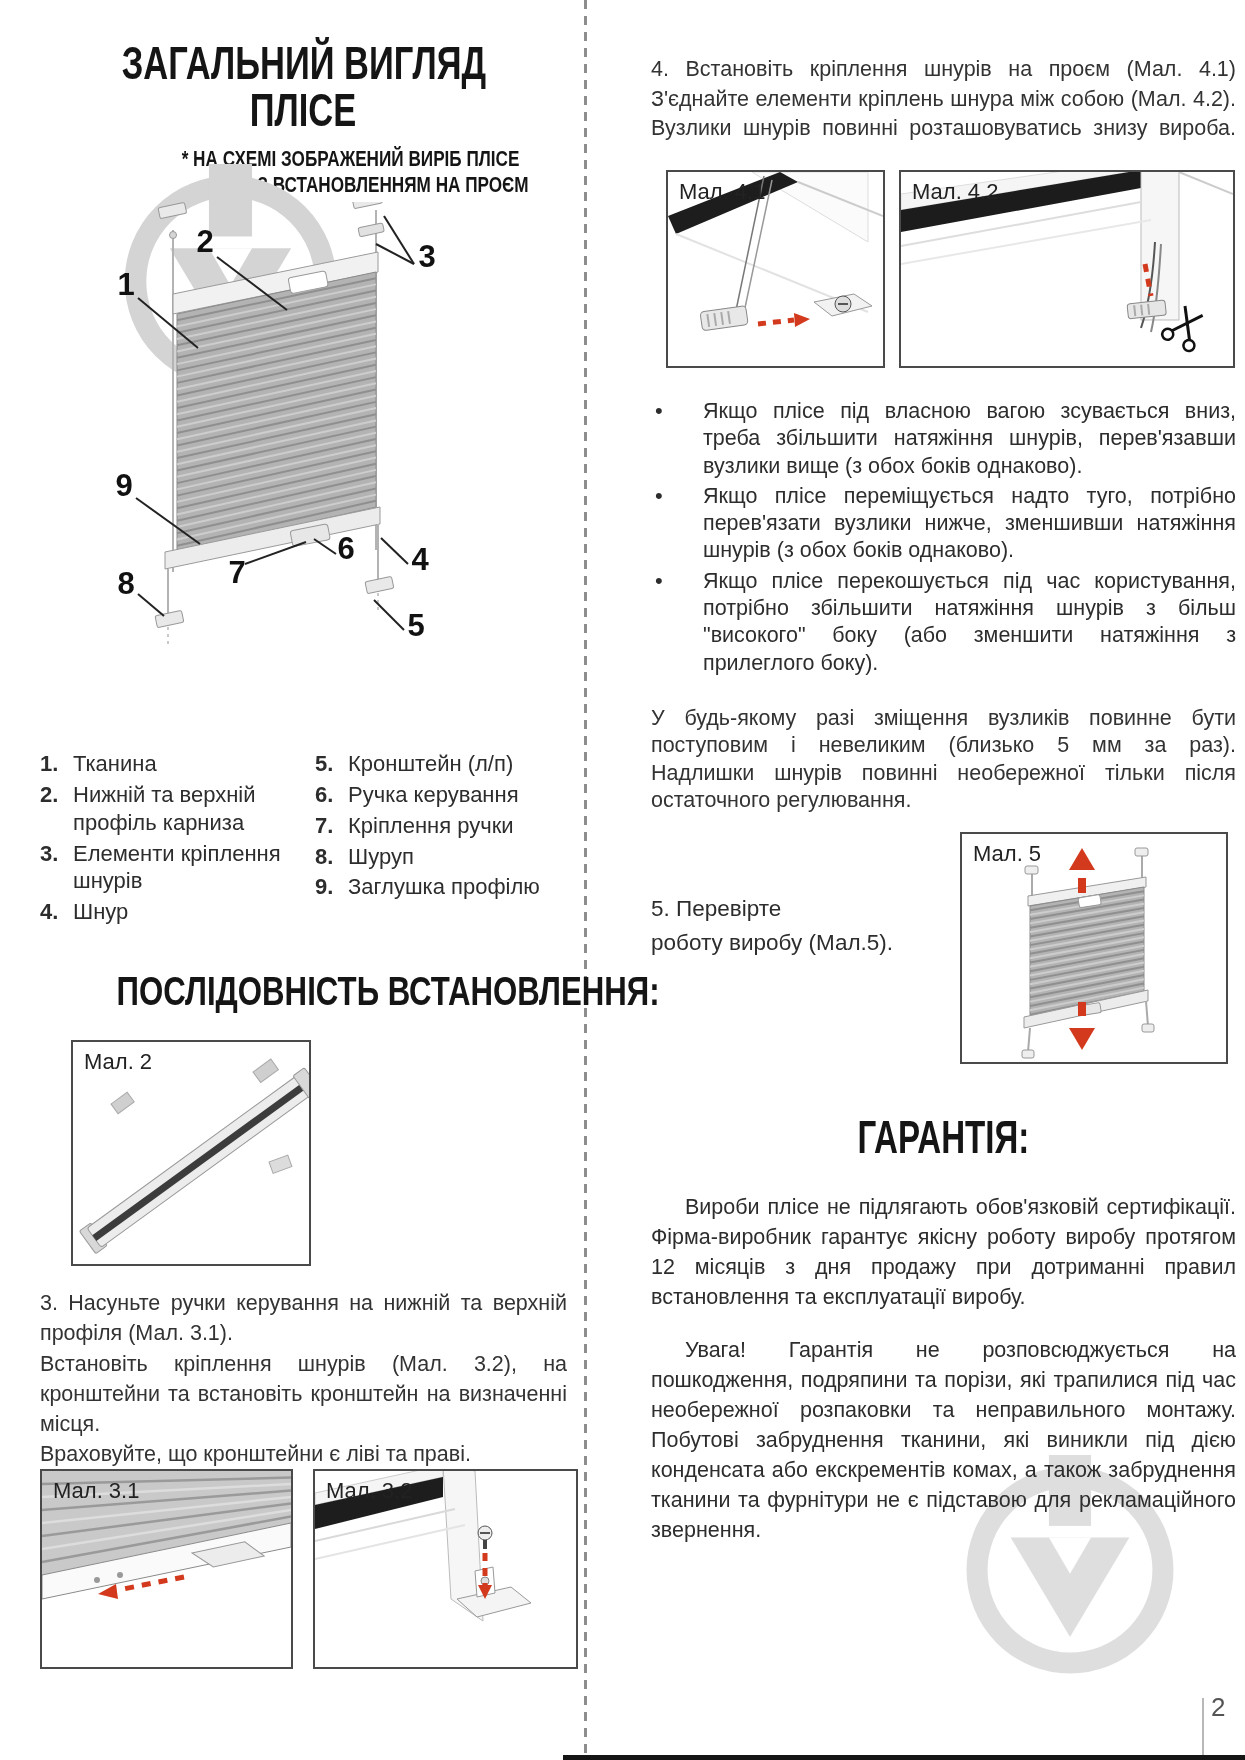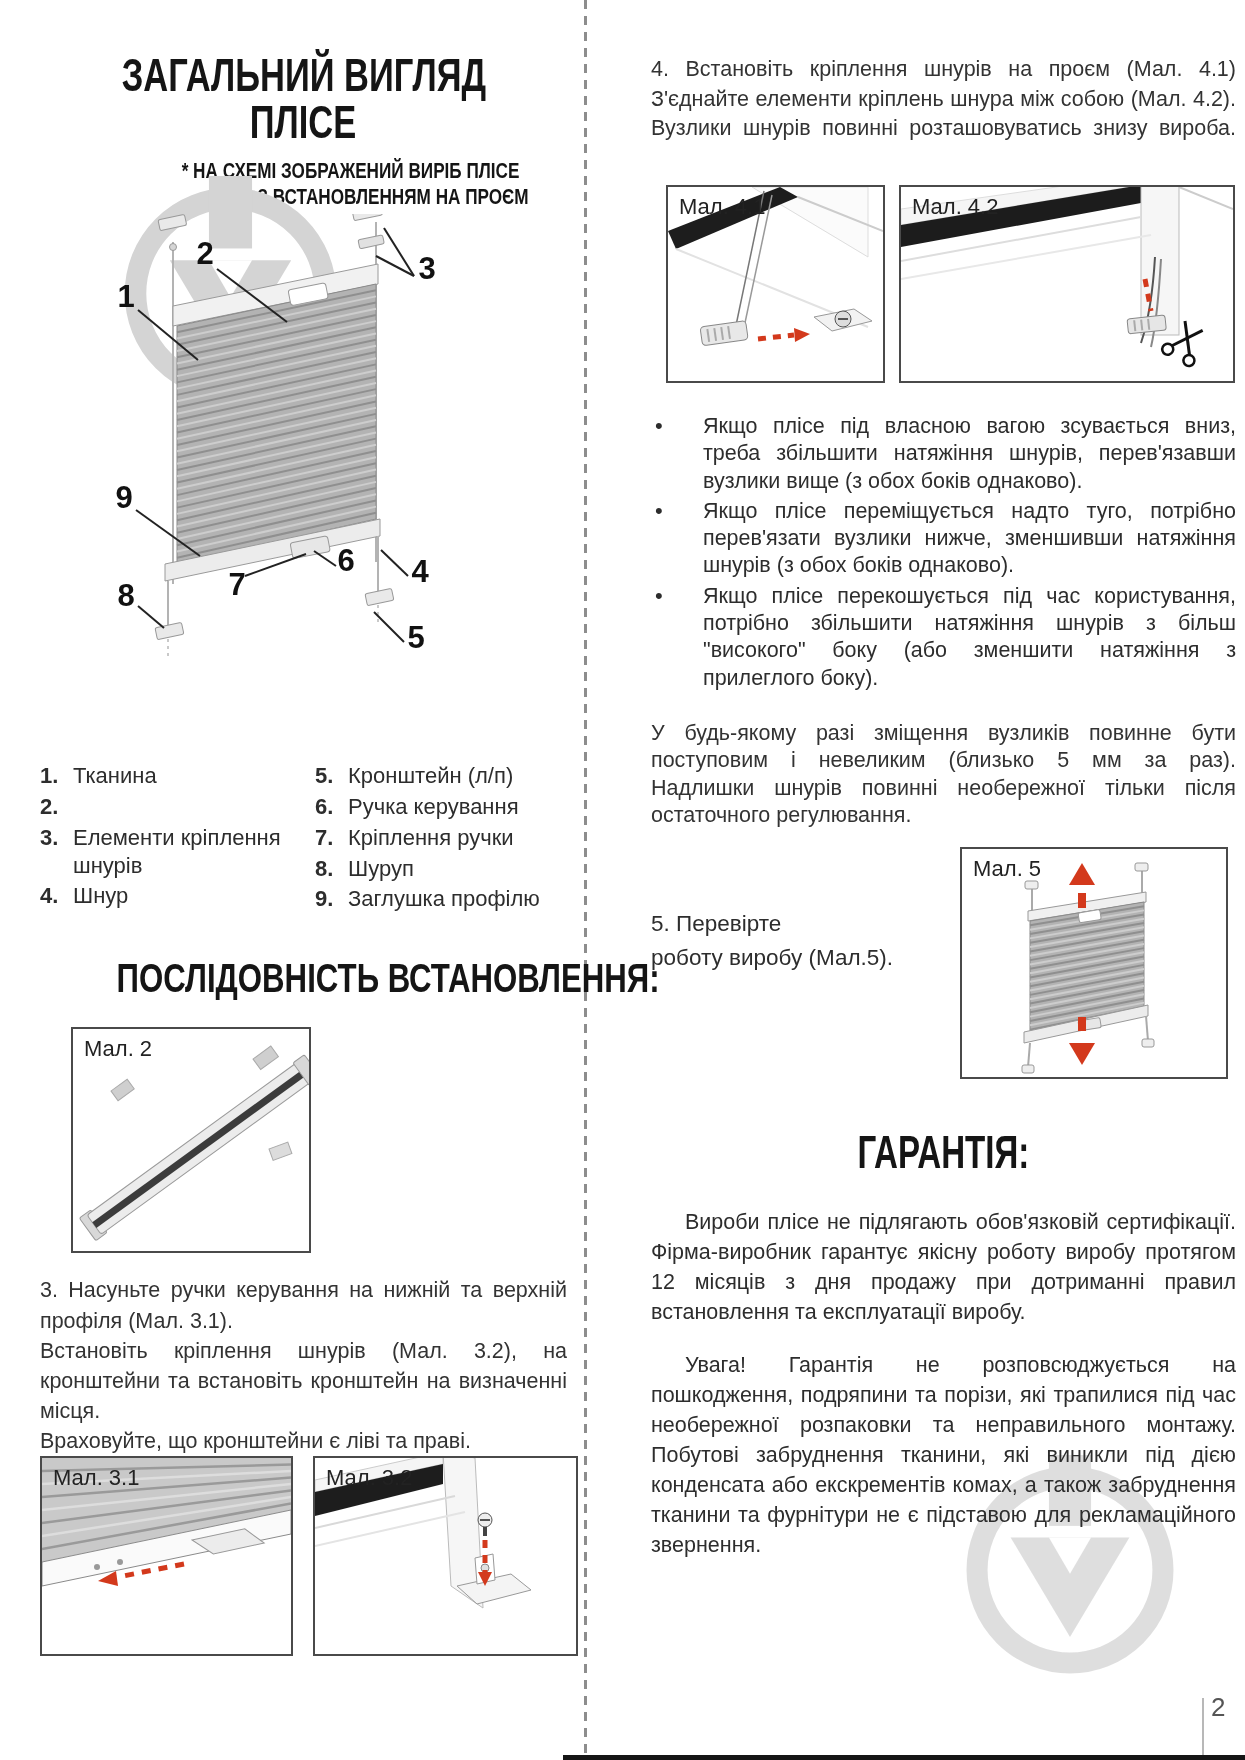--- a/index.html
+++ b/index.html
@@ -3,21 +3,21 @@
 <meta charset="utf-8">
 <style>
   * { margin:0; padding:0; box-sizing:border-box; }
   html,body { background:#e8e8e8; }
   .page { position:relative; width:1245px; height:1760px; background:#fff;
           font-family:"Liberation Sans", sans-serif; color:#333; overflow:hidden; margin:0 auto; }
   .divider { position:absolute; left:584px; top:0; bottom:0; width:3px;
              background-image:repeating-linear-gradient(to bottom,#8d8d8d 0 9px, transparent 9px 16px); }
   .cond { display:inline-block; transform:scaleX(0.78); transform-origin:center top; white-space:nowrap; font-weight:bold; color:#151515; }
   
-  .col-left  { position:absolute; left:40px;  top:52px; width:527px; }
+  .col-left  { position:absolute; left:40px;  top:40px; width:527px; }
   .col-right { position:absolute; left:651px; top:55px; width:585px; }
   
   .doc-title { text-align:center; font-size:46px; line-height:1.02; }
   .doc-subtitle { text-align:right; font-size:22px; line-height:1.18; margin-top:12px; }
   .diagram { position:relative; height:470px; margin-top:4px; }
   .diagram svg.blind { position:absolute; left:0; top:0; }
   .wm { position:absolute; }
   .wm-top { left:73px; top:-38px; width:235px; height:235px; }
   .callout { position:absolute; transform:translate(-50%,-50%); font-size:31px; font-weight:bold; color:#111; }
   .c1{left:86px;top:83px;} .c2{left:165px;top:40px;} .c3{left:387px;top:55px;}
@@ -32,21 +32,21 @@
   .step2-text { width:252px; font-size:21.5px; line-height:1.36; text-align:justify; }
   .figbox { border:2px solid #4a4a4a; position:relative; background:#fff; flex:none; }
   .fig-label { position:absolute; top:7px; left:11px; font-size:22px; color:#222; z-index:3; }
   .fig2 { width:240px; height:226px; margin-left:31px; }
   .step3 { margin-top:22px; font-size:21.5px; line-height:1.4; text-align:justify; }
   .figs3-row { display:flex; gap:20px; }
   .fig31 { width:253px; height:200px; }
   .fig32 { width:265px; height:200px; }
   
   .step4 { font-size:21.5px; line-height:1.38; text-align:justify; text-align-last:justify; }
-  .figs4-row { display:flex; margin-top:41px; margin-left:15px; gap:14px; }
+  .figs4-row { display:flex; margin-top:26px; margin-left:15px; gap:14px; }
   .fig41 { width:219px; height:198px; }
   .fig42 { width:336px; height:198px; }
   .bullets { margin-top:30px; }
   .bullet { display:flex; margin-bottom:3px; }
   .bullet .dot { width:52px; flex:none; font-size:22px; padding-left:4px; color:#2d2d2d; }
   .bullet .btxt { flex:1; font-size:21.5px; line-height:1.27; text-align:justify; color:#2d2d2d; }
   .note { margin-top:28px; font-size:21.5px; line-height:1.27; }
   .note p { text-align:justify; }
   .note p.stretch { text-align-last:justify; }
   .step5-row { position:relative; margin-top:16px; height:234px; }
@@ -196,20 +196,21 @@
     </div>
 
     <div class="legend">
       <div class="legend-colA">
         <div class="legend-item">
             <span class="num">1.</span>
             <span>Тканина</span>
           </div>
         <div class="legend-item">
             <span class="num">2.</span>
+            <span>Нижній та верхній профіль карниза</span>
           </div>
         <div class="legend-item">
             <span class="num">3.</span>
             <span>Елементи кріплення шнурів</span>
           </div>
         <div class="legend-item">
             <span class="num">4.</span>
             <span>Шнур</span>
           </div>
       </div>

